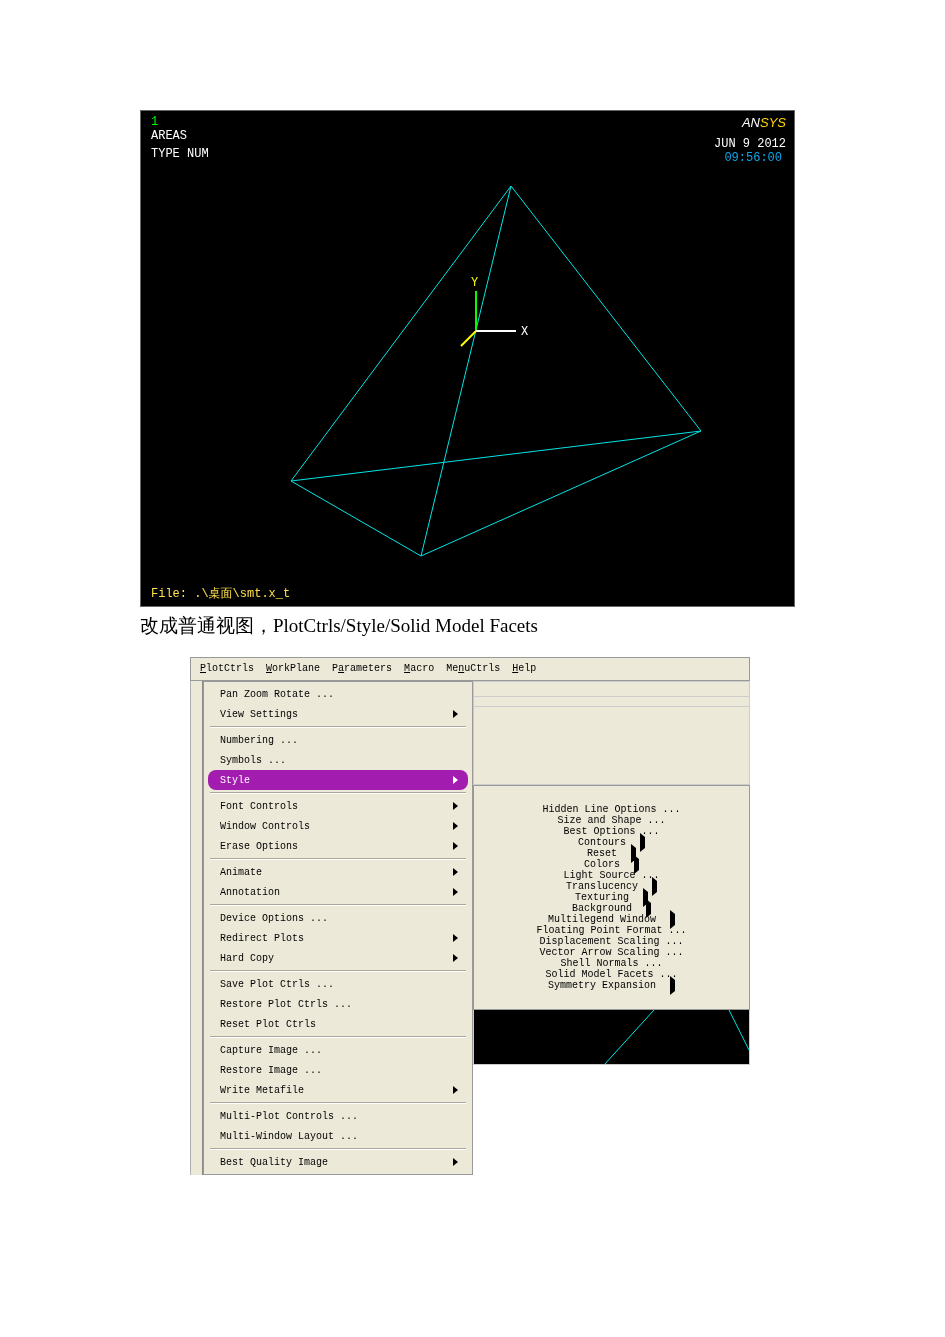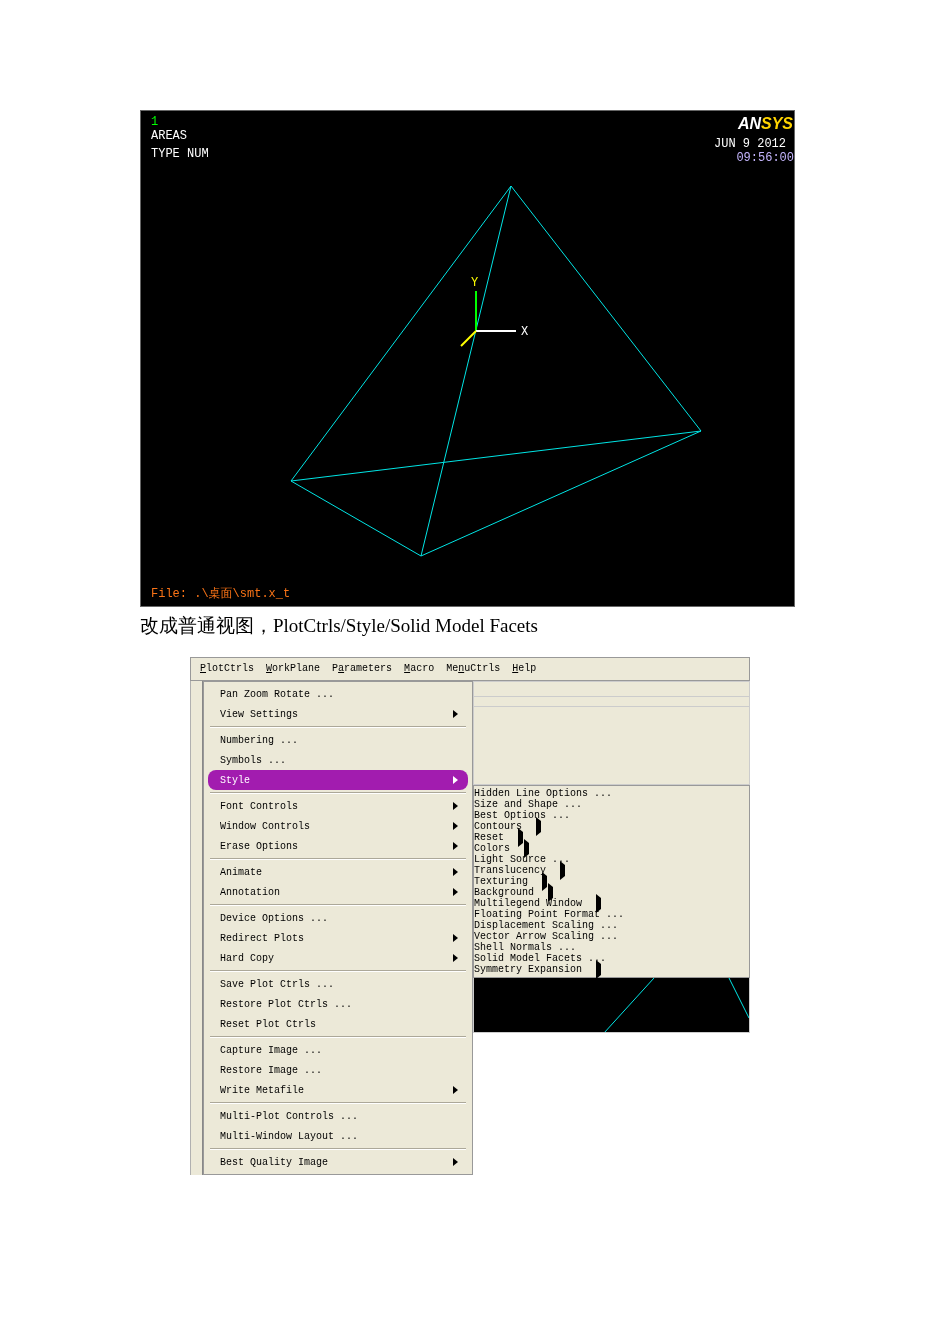--- a/index.html
+++ b/index.html
@@ -27,34 +27,34 @@
     position: absolute; top: 4px; left: 10px;
     color: #00ff00; font-size: 12px;
   }
   .vp-areas {
     position: absolute; top: 18px; left: 10px;
   }
   .vp-typenum {
     position: absolute; top: 36px; left: 10px;
   }
   .vp-logo {
-    position: absolute; top: 4px; right: 1px;
-    font-weight: bold; font-size: 16px; font-style: italic;
+    position: absolute; top: 4px; right: 8px;
+    font-weight: normal; font-size: 13px; font-style: italic;
     font-family: Arial, sans-serif;
   }
   .vp-logo .an { color: #ffffff; }
   .vp-logo .sys { color: #ffd400; }
   .vp-date {
     position: absolute; top: 26px; right: 8px; color:#ffffff;
   }
   .vp-time {
-    position: absolute; top: 40px; right: 0; color:#c4b5fd;margin-left:25px;
+    position: absolute; top: 40px; right: 12px; color:#0ea5e9;margin-left:25px;
   }
   .vp-file {
-    position: absolute; bottom: 4px; left: 10px; color:#f97316;
+    position: absolute; bottom: 4px; left: 10px; color:#fde047;
   }
   .vp-svg { position:absolute; top:0; left:0; }
 
   
   .caption {
     margin: 6px 0 18px 0;
     font-size: 19px;
     font-family: "SimSun", serif;
   }
 
@@ -121,23 +121,24 @@
     border-bottom: 4px solid transparent;
     border-left: 5px solid #000;
     margin-left: 14px;
   }
   .ditem.selected .arrow { border-left-color: #fff; }
   .ellips { letter-spacing: 0; }
 
   .submenu {
     background: #ece9d8;
     border: 1px solid #999;
-    padding: 2px 0;
+    padding: 18px 0;
     min-width: 275px;
     margin-top: 0;
+    text-align: center;
   }
   .submenu-stack {
     display: flex;
     flex-direction: column;
   }
   .submenu-stack .strip {
     background: #ece9d8;
     border: 1px solid #ccc;
     height: 14px;
     border-top: none;

